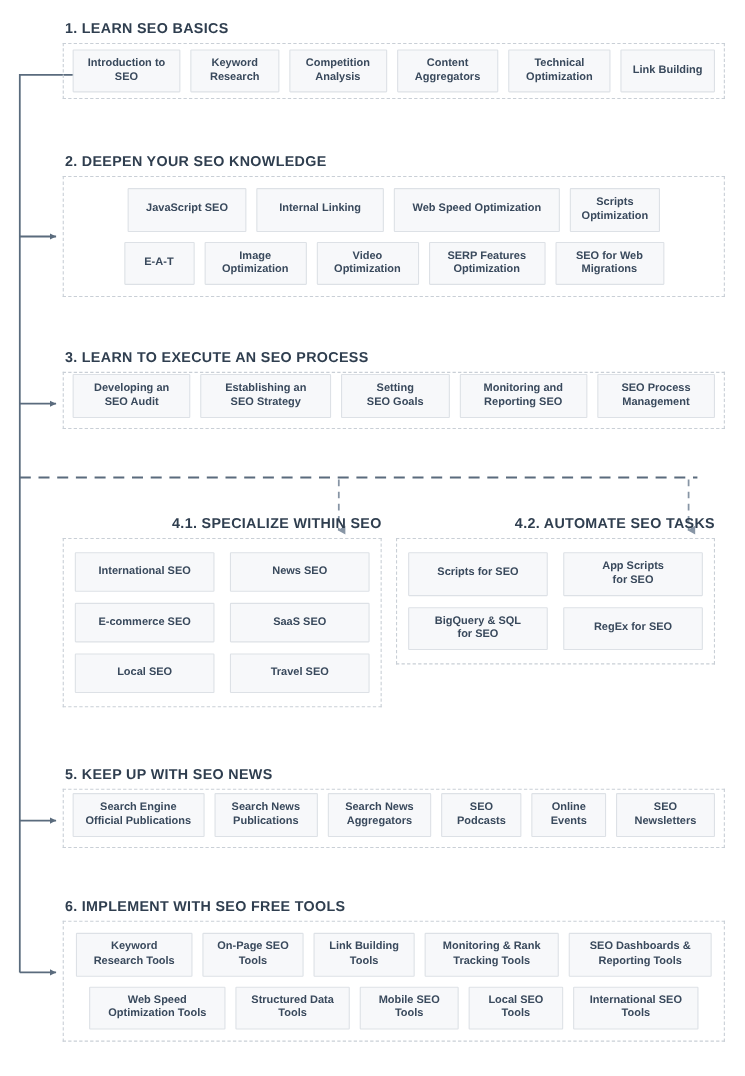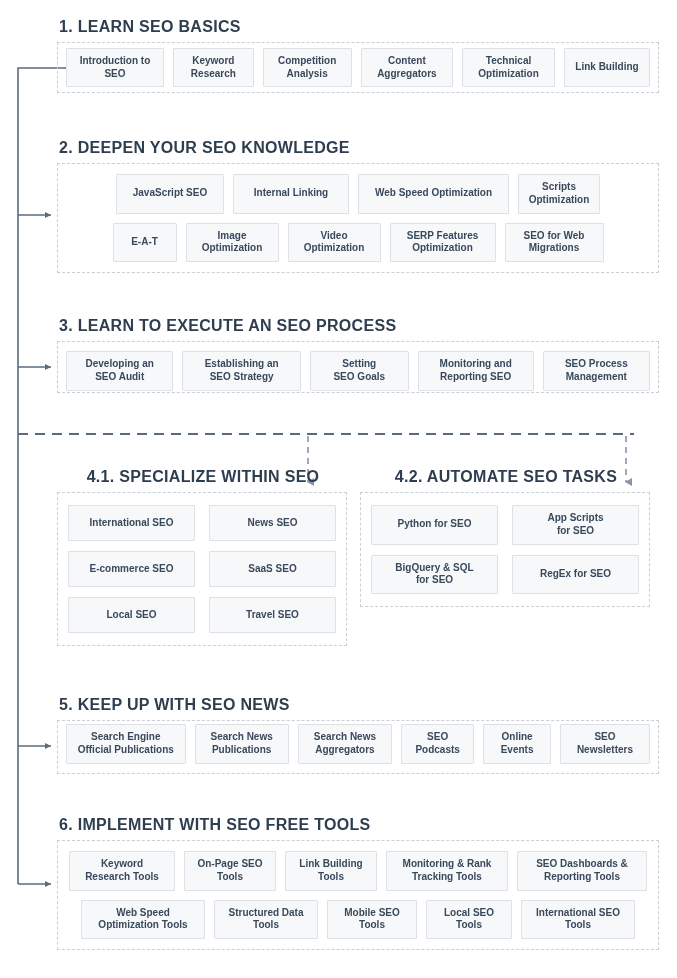--- a/index.html
+++ b/index.html
@@ -27,21 +27,21 @@
     width: 677px;
     height: 978px;
     pointer-events: none;
   }
   
   .section {
     position: absolute;
     box-sizing: border-box;
   }
   .sec-title {
-    font-size: 16px;
+    font-size: 13px;
     font-weight: bold;
     letter-spacing: 0.3px;
     color: #2f3e4f;
     text-transform: uppercase;
     margin: 0 0 6px 2px;
     white-space: nowrap;
   }
   .sec-body {
     border: 1px dashed #c9cfd6;
     box-sizing: border-box;
@@ -83,36 +83,36 @@
   }
   .grid2 .node {
     min-height: 36px;
   }
   
   #sec1      { left: 57px;  top: 18px;  width: 602px; }
   #sec1 .sec-body  { height: 51px; display:flex; align-items:center; }
   #sec2      { left: 57px;  top: 139px; width: 602px; }
   #sec2 .sec-body  { padding: 10px 8px; }
   #sec3      { left: 57px;  top: 317px; width: 602px; }
-  #sec3 .sec-body  { height: 52px; display:flex; align-items:flex-start; }
+  #sec3 .sec-body  { height: 52px; display:flex; align-items:flex-end; }
   #sec41     { left: 57px;  top: 468px; width: 290px; }
   #sec41 .sec-body { padding: 12px 10px; }
   #sec42     { left: 360px; top: 468px; width: 290px; }
   #sec42 .sec-body { padding: 12px 10px; }
   #sec5      { left: 57px;  top: 696px; width: 602px; }
   #sec5 .sec-body  { height: 54px; display:flex; align-items:flex-end; }
   #sec6      { left: 57px;  top: 816px; width: 602px; }
   #sec6 .sec-body  { padding: 10px 8px; }
 
   #sec1 .row, #sec3 .row, #sec5 .row { width: 100%; }
 
   .title-with-arrow {
     display: flex;
     align-items: center;
-    justify-content: center;
+    justify-content: flex-end;
   }
 </style>
 </head>
 <body>
 
 <div id="canvas">
 
   <svg id="rail" viewBox="0 0 677 978" xmlns="http://www.w3.org/2000/svg">
     <defs>
       <marker id="arrowSolid" markerWidth="7" markerHeight="7" refX="6" refY="3" orient="auto" markerUnits="userSpaceOnUse">
@@ -230,21 +230,21 @@
       </div>
     </div>
   </div>
 
   <div class="section" id="sec42">
     <div class="sec-title title-with-arrow">
       <span>4.2. AUTOMATE SEO TASKS</span>
     </div>
     <div class="sec-body">
       <div class="grid2">
-        <div class="node">Python for SEO</div>
+        <div class="node">Scripts for SEO</div>
         <div class="node">App Scripts
 for SEO</div>
         <div class="node">BigQuery &amp; SQL
 for SEO</div>
         <div class="node">RegEx for SEO</div>
       </div>
     </div>
   </div>
 
   <div class="section" id="sec5">

